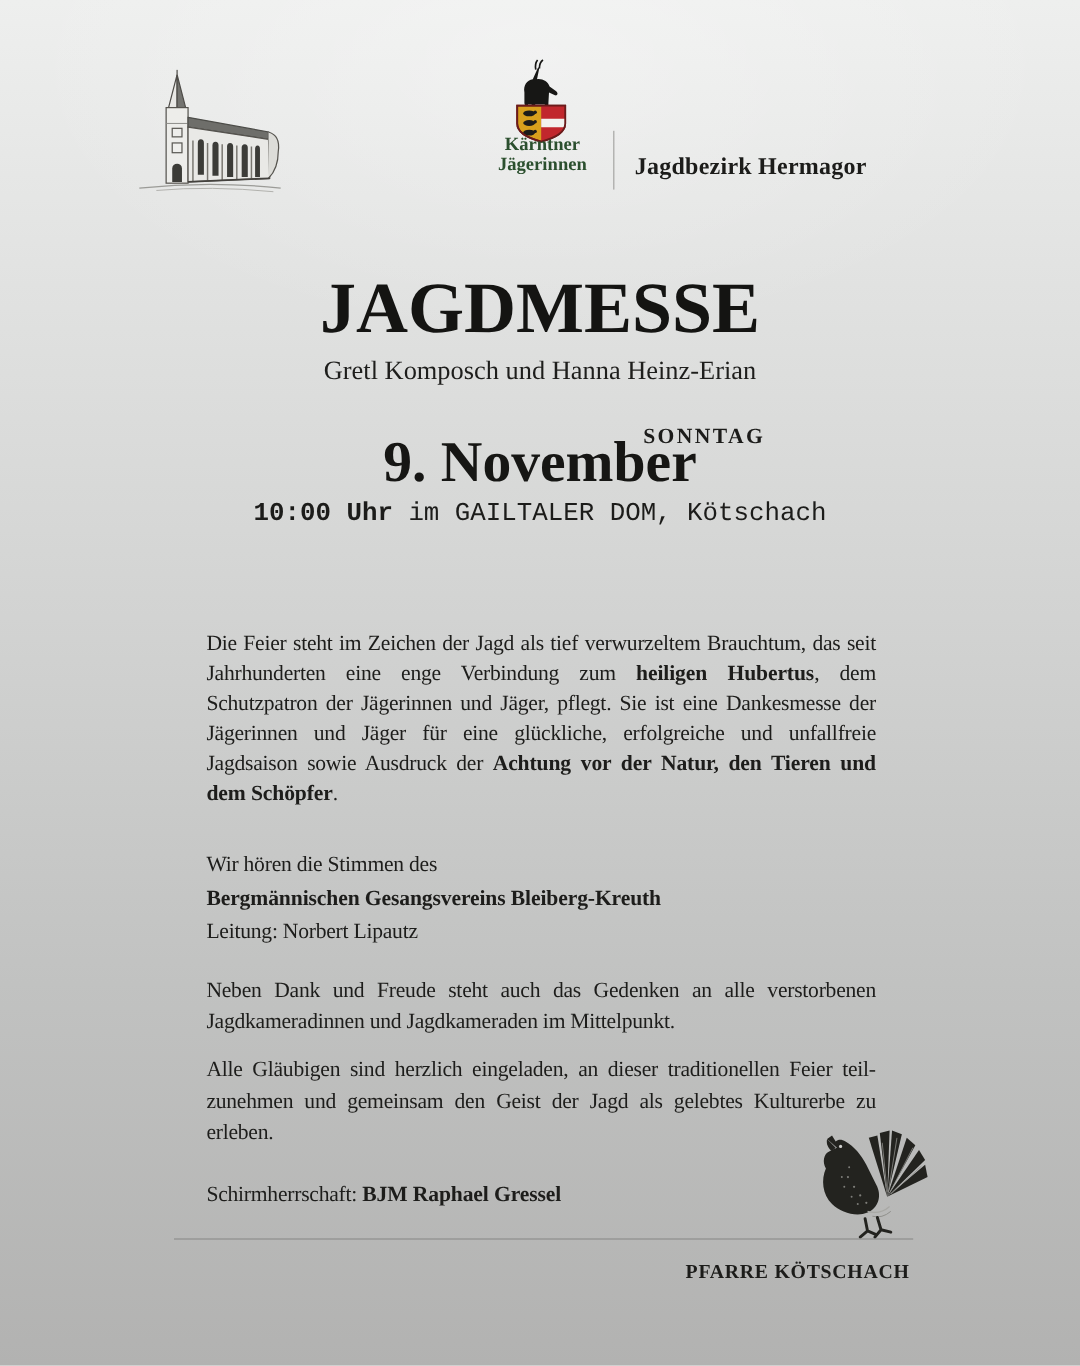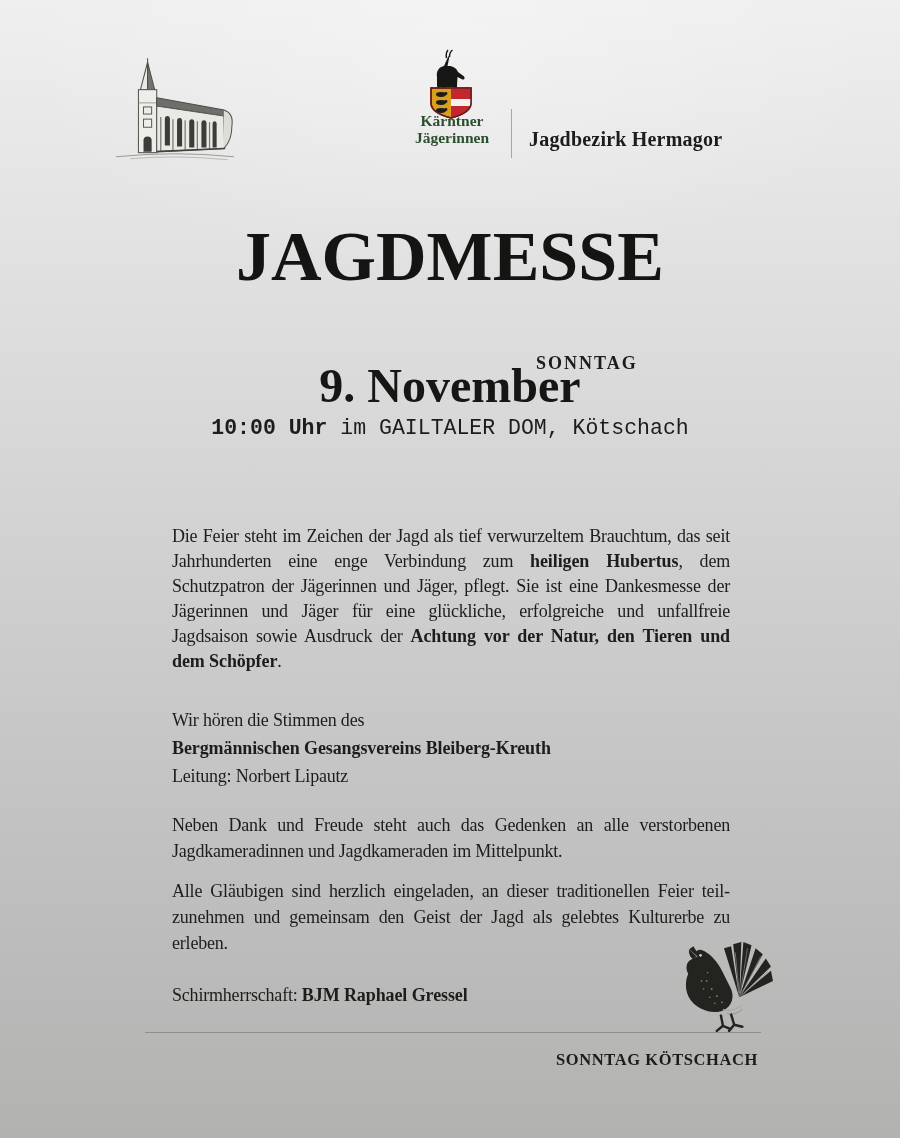--- a/index.html
+++ b/index.html
@@ -18,21 +18,21 @@
   .abs { position:absolute; }
   
   .church { left:110px; top:58px; width:130px; height:106px; }
   .crest  { left:422px; top:42px; width:58px; height:78px; }
   .logo-text { left:391px; top:112px; width:122px; text-align:center;
                font-weight:bold; font-size:15.5px; line-height:17px; color:#2b4f2e; }
   .divider { left:511px; top:109px; width:1px; height:49px; background:#a6a6a4; }
   .district { left:529px; top:128px; font-weight:bold; font-size:20px; color:#1c1c1a; letter-spacing:0.2px; }
   
   .title { left:0; top:220px; width:900px; text-align:center;
-           font-size:70px; line-height:74px; font-weight:bold; color:#141412; letter-spacing:0; }
+           font-size:60px; line-height:74px; font-weight:bold; color:#141412; letter-spacing:0; }
   .subtitle { left:0; top:296px; width:900px; text-align:center; font-size:22px; color:#1e1e1c; }
   .sonntag { left:536px; top:353px; font-size:18px; font-weight:bold; letter-spacing:2px; color:#1c1c1a; }
   .date { left:0; top:360px; width:900px; text-align:center;
           font-size:48px; line-height:52px; font-weight:bold; color:#161614; }
   .time { left:0; top:416px; width:900px; text-align:center; font-size:21.5px; color:#1c1c1a;font-family:Liberation Mono, monospace; }
   
   .body { left:172px; top:524px; width:558px; font-size:18px; line-height:25px;
           letter-spacing:-0.2px; text-align:justify; color:#1d1d1b; }
   .body b { letter-spacing:-0.1px; }
   .p1 { margin-bottom:20px; }
@@ -102,20 +102,21 @@
 
   <div class="abs logo-text">
     <div>Kärntner</div>
     <div>Jägerinnen</div>
   </div>
 
   <div class="abs divider"></div>
   <div class="abs district">Jagdbezirk Hermagor</div>
 
   <h1 class="abs title">JAGDMESSE</h1>
+  <div class="abs subtitle">Gretl Komposch und Hanna Heinz-Erian</div>
 
   <div class="abs sonntag">SONNTAG</div>
   <div class="abs date">9. November</div>
   <div class="abs time"><b>10:00 Uhr</b><span> im GAILTALER DOM, Kötschach</span></div>
 
   <div class="abs body">
     <p class="p1"><span>Die Feier steht im Zeichen der Jagd als tief verwurzeltem Brauchtum, das seit Jahrhunderten eine enge Verbindung zum </span><b>heiligen Hubertus</b><span>, dem Schutzpatron der Jägerinnen und Jäger, pflegt. Sie ist eine Dankesmesse der Jägerinnen und Jäger für eine glückliche, erfolgreiche und unfallfreie Jagdsaison sowie Ausdruck der </span><b>Achtung vor der Natur, den Tieren und dem Schöpfer</b><span>.</span></p>
     <div class="choir">
       <div>Wir hören die Stimmen des</div>
       <b>Bergmännischen Gesangsvereins Bleiberg-Kreuth</b>
@@ -157,14 +158,14 @@
     </g>
     <path d="M46,70 Q56,73 64,66" fill="none" stroke="#a8a8a4" stroke-width="1"></path>
     <path d="M50,74 Q58,76 65,70" fill="none" stroke="#8e8e8a" stroke-width="0.8"></path>
     <g stroke="#23231f" stroke-width="2.4" fill="none" stroke-linecap="round">
       <path d="M44,76 l2,10 M46,86 l-6,5 M46,86 l7,3"></path>
       <path d="M54,75 l3,10 M57,85 l-5,6 M57,85 l8,2"></path>
     </g>
   </svg>
 
   <div class="abs rule"></div>
-  <div class="abs parish">SONNTAG KÖTSCHACH</div>
+  <div class="abs parish">PFARRE KÖTSCHACH</div>
 </div>
 
 </body></html>

